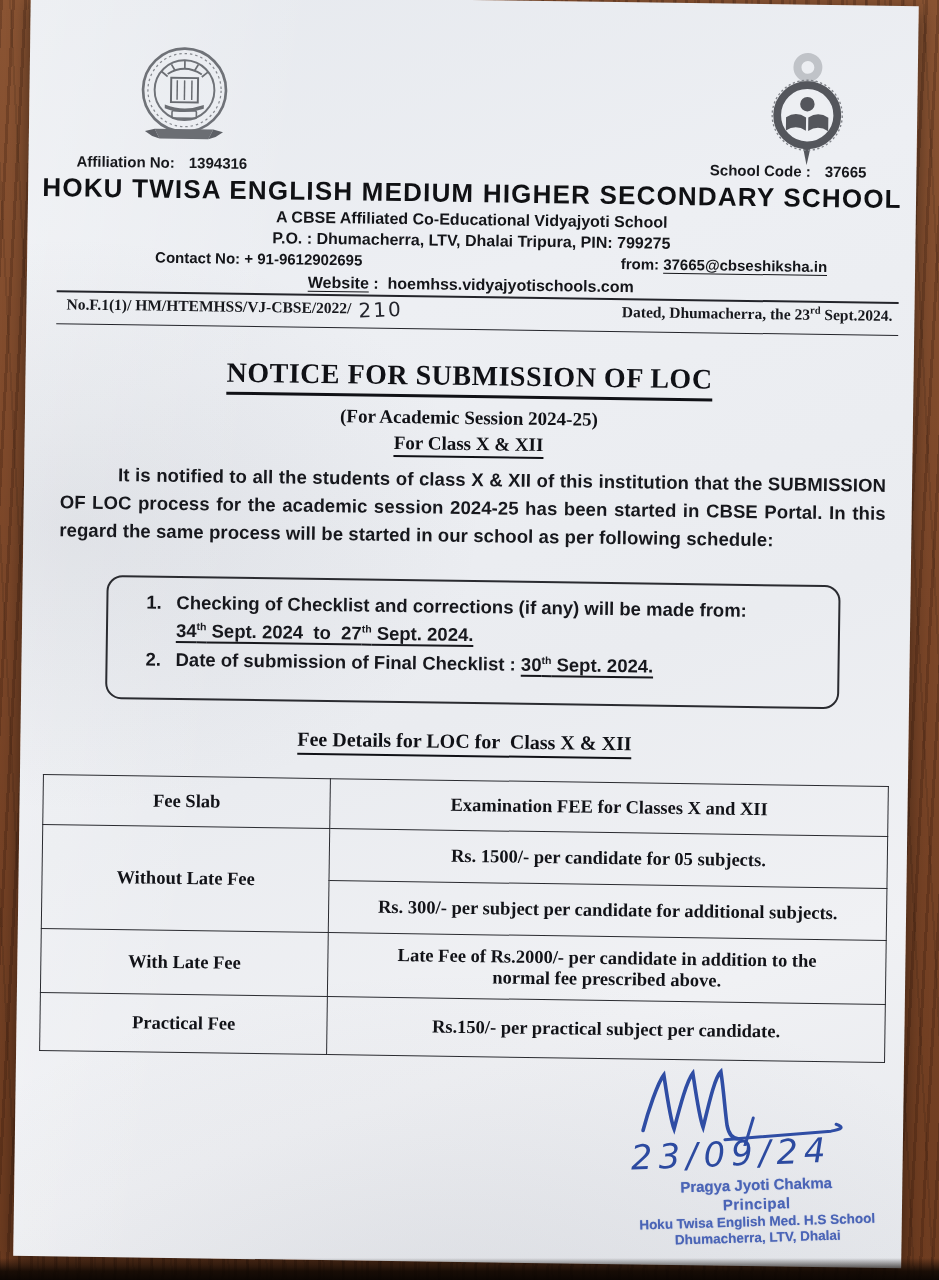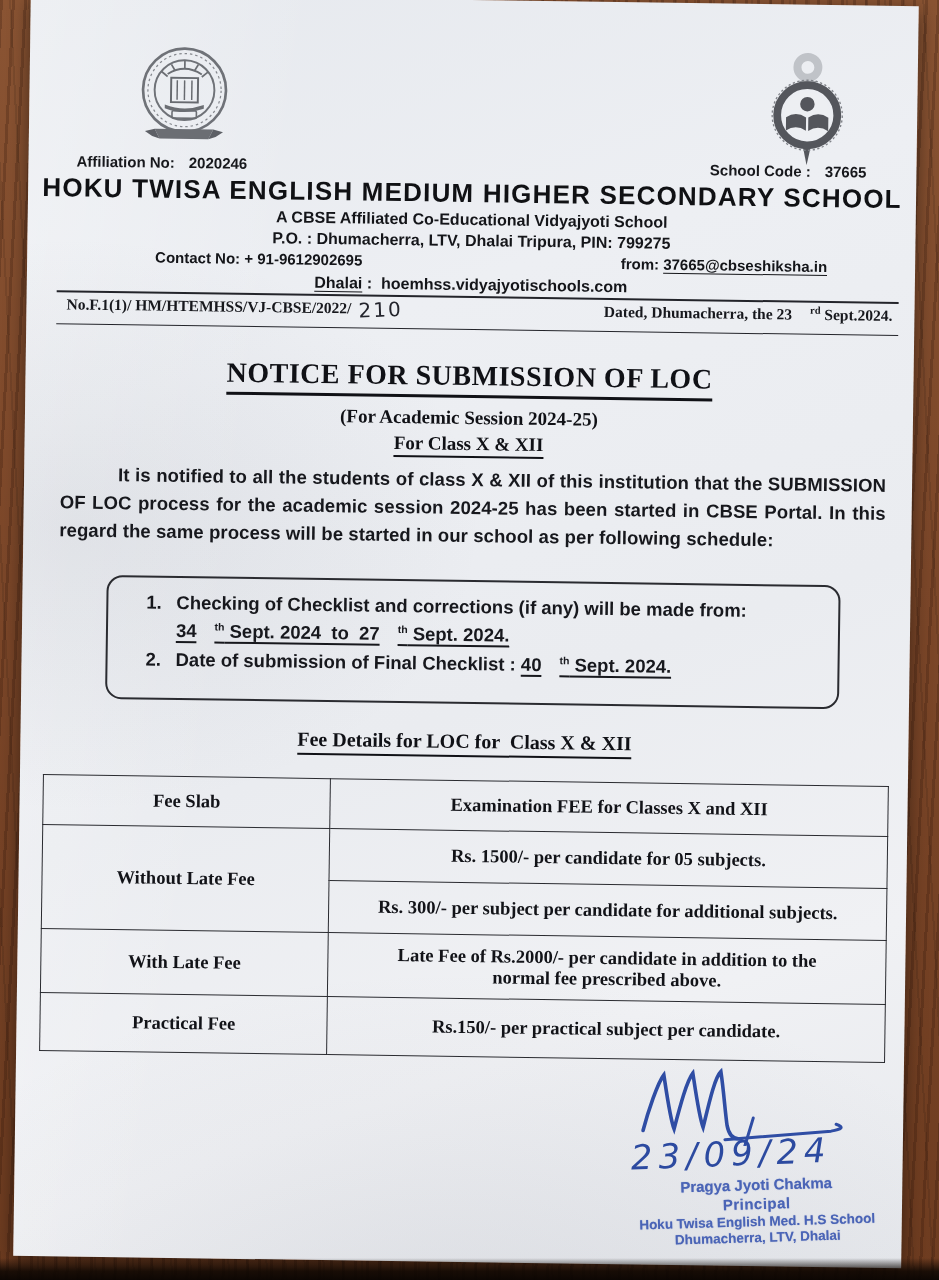--- a/index.html
+++ b/index.html
@@ -50,21 +50,21 @@
 
   
   .ref-band { position:absolute; left:30px; right:16px; top:296px;
     border-top:2px solid #23242a; border-bottom:1.5px solid #23242a;
     display:flex; justify-content:space-between; align-items:flex-start;
     padding:3px 6px 6px 10px;
     font-family:"Liberation Serif", serif; font-weight:700; font-size:15.5px; color:#17181d; }
   .ref-left { display:flex; align-items:flex-start; }
   .handwritten-no { font-family:"DejaVu Sans", sans-serif; font-weight:400; font-size:20px;
     margin-left:7px; margin-top:-2px; transform:rotate(-3deg); color:#23242c; letter-spacing:2px; }
-  sup { font-size:10.5px; vertical-align:super; line-height:0;margin-left:18px; }
+  sup { font-size:10.5px; vertical-align:super; line-height:0; }
 
   
   .title-block { position:absolute; left:0; right:0; top:360px; text-align:center;
     font-family:"Liberation Serif", serif; color:#101116; }
   .title-main { display:inline-block; font-size:28px; font-weight:700; letter-spacing:.5px;
     border-bottom:3.5px solid #101116; padding-bottom:3px; }
   .title-session { margin-top:9px; font-size:19px; font-weight:700; }
   .title-classes { margin-top:4px; font-size:19px; font-weight:700; }
   .title-classes span { display:inline-block; border-bottom:2.5px solid #101116; padding-bottom:1px; }
 
@@ -146,21 +146,21 @@
     <circle cx="50" cy="58" r="20" fill="#eef0f3"></circle>
     <circle cx="50" cy="48" r="6.5" fill="#3a3c42"></circle>
     <path d="M31 60 Q40 54 49 60 L49 72 Q40 66 31 72 Z" fill="#3a3c42"></path>
     <path d="M69 60 Q60 54 51 60 L51 72 Q60 66 69 72 Z" fill="#3a3c42"></path>
     <path d="M46 84 L54 84 L50 103 Z" fill="#3a3c42"></path>
     <circle cx="50" cy="58" r="31.5" fill="none" stroke="#6e7177" stroke-width="1.2" stroke-dasharray="2 2.2"></circle>
   </svg>
 
   <div class="meta-row">
     <div class="meta-pair">
-      <span class="lbl">Affiliation No:</span><span>2020246</span>
+      <span class="lbl">Affiliation No:</span><span>1394316</span>
     </div>
     <div class="meta-pair">
       <span class="lbl">School Code :</span><span>37665</span>
     </div>
   </div>
 
   <div class="school-name">HOKU TWISA ENGLISH MEDIUM HIGHER SECONDARY SCHOOL</div>
   <div class="hline subtitle">A CBSE Affiliated Co-Educational Vidyajyoti School</div>
   <div class="hline address">P.O. : Dhumacherra, LTV, Dhalai Tripura, PIN: 799275</div>
 
@@ -169,21 +169,21 @@
       <span>Contact No:</span>
       <span>+ 91-9612902695</span>
     </div>
     <div>
       <span>from:</span>
       <span class="email-val">37665@cbseshiksha.in</span>
     </div>
   </div>
 
   <div class="website-row">
-    <span class="wlabel">Dhalai</span><span style="white-space:pre"> :  </span><span>hoemhss.vidyajyotischools.com</span>
+    <span class="wlabel">Website</span><span style="white-space:pre"> :  </span><span>hoemhss.vidyajyotischools.com</span>
   </div>
 
   <div class="ref-band">
     <div class="ref-left">
       <span>No.F.1(1)/ HM/HTEMHSS/VJ-CBSE/2022/</span>
       <span class="handwritten-no">210</span>
     </div>
     <div>
       <span>Dated, Dhumacherra, the 23</span><sup>rd</sup><span> Sept.2024.</span>
     </div>
@@ -204,21 +204,21 @@
         <div>Checking of Checklist and corrections (if any) will be made from:</div>
         <div class="sch-dates">
           <span class="u"><span>34</span><sup>th</sup><span> Sept. 2024  to  27</span><sup>th</sup><span> Sept. 2024.</span></span>
         </div>
       </div>
     </div>
     <div class="sch-item">
       <span class="sch-num">2.</span>
       <div class="sch-body">
         <div>
-          <span style="white-space:pre-wrap">Date of submission of Final Checklist : </span><span class="u"><span>40</span><sup>th</sup><span> Sept. 2024.</span></span>
+          <span style="white-space:pre-wrap">Date of submission of Final Checklist : </span><span class="u"><span>30</span><sup>th</sup><span> Sept. 2024.</span></span>
         </div>
       </div>
     </div>
   </div>
 
   <div class="fee-heading">
     <span>Fee Details for LOC for  Class X &amp; XII</span>
   </div>
 
   <table class="fee">

